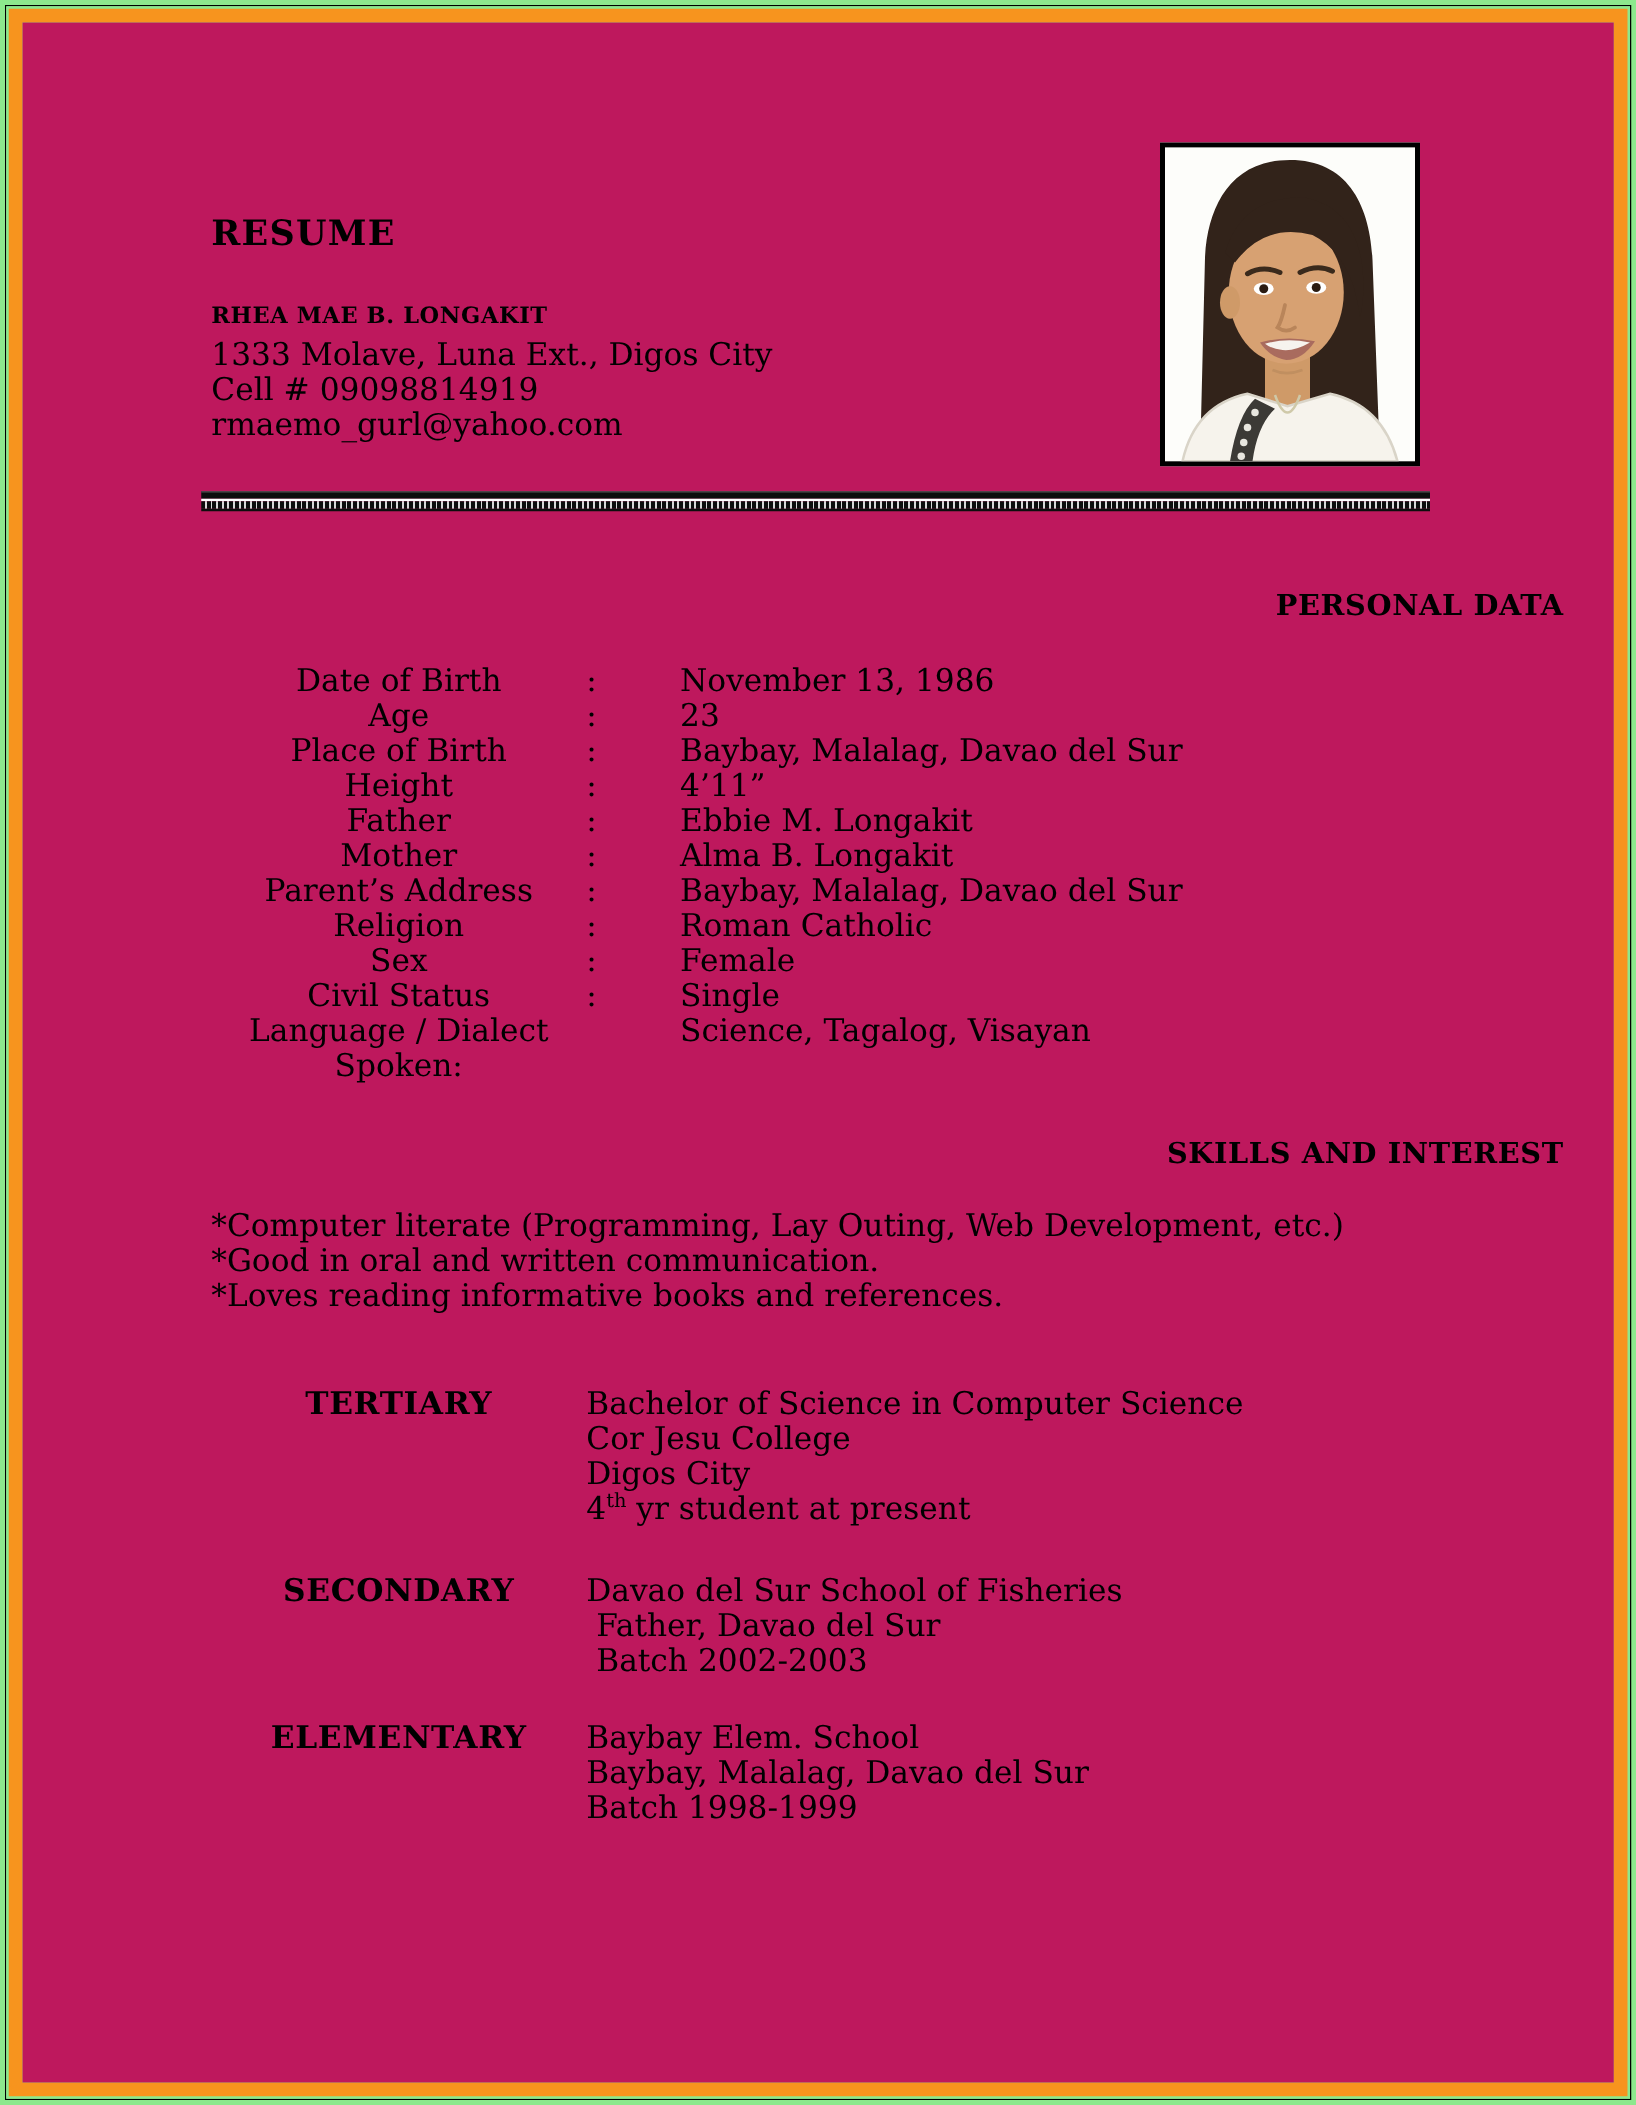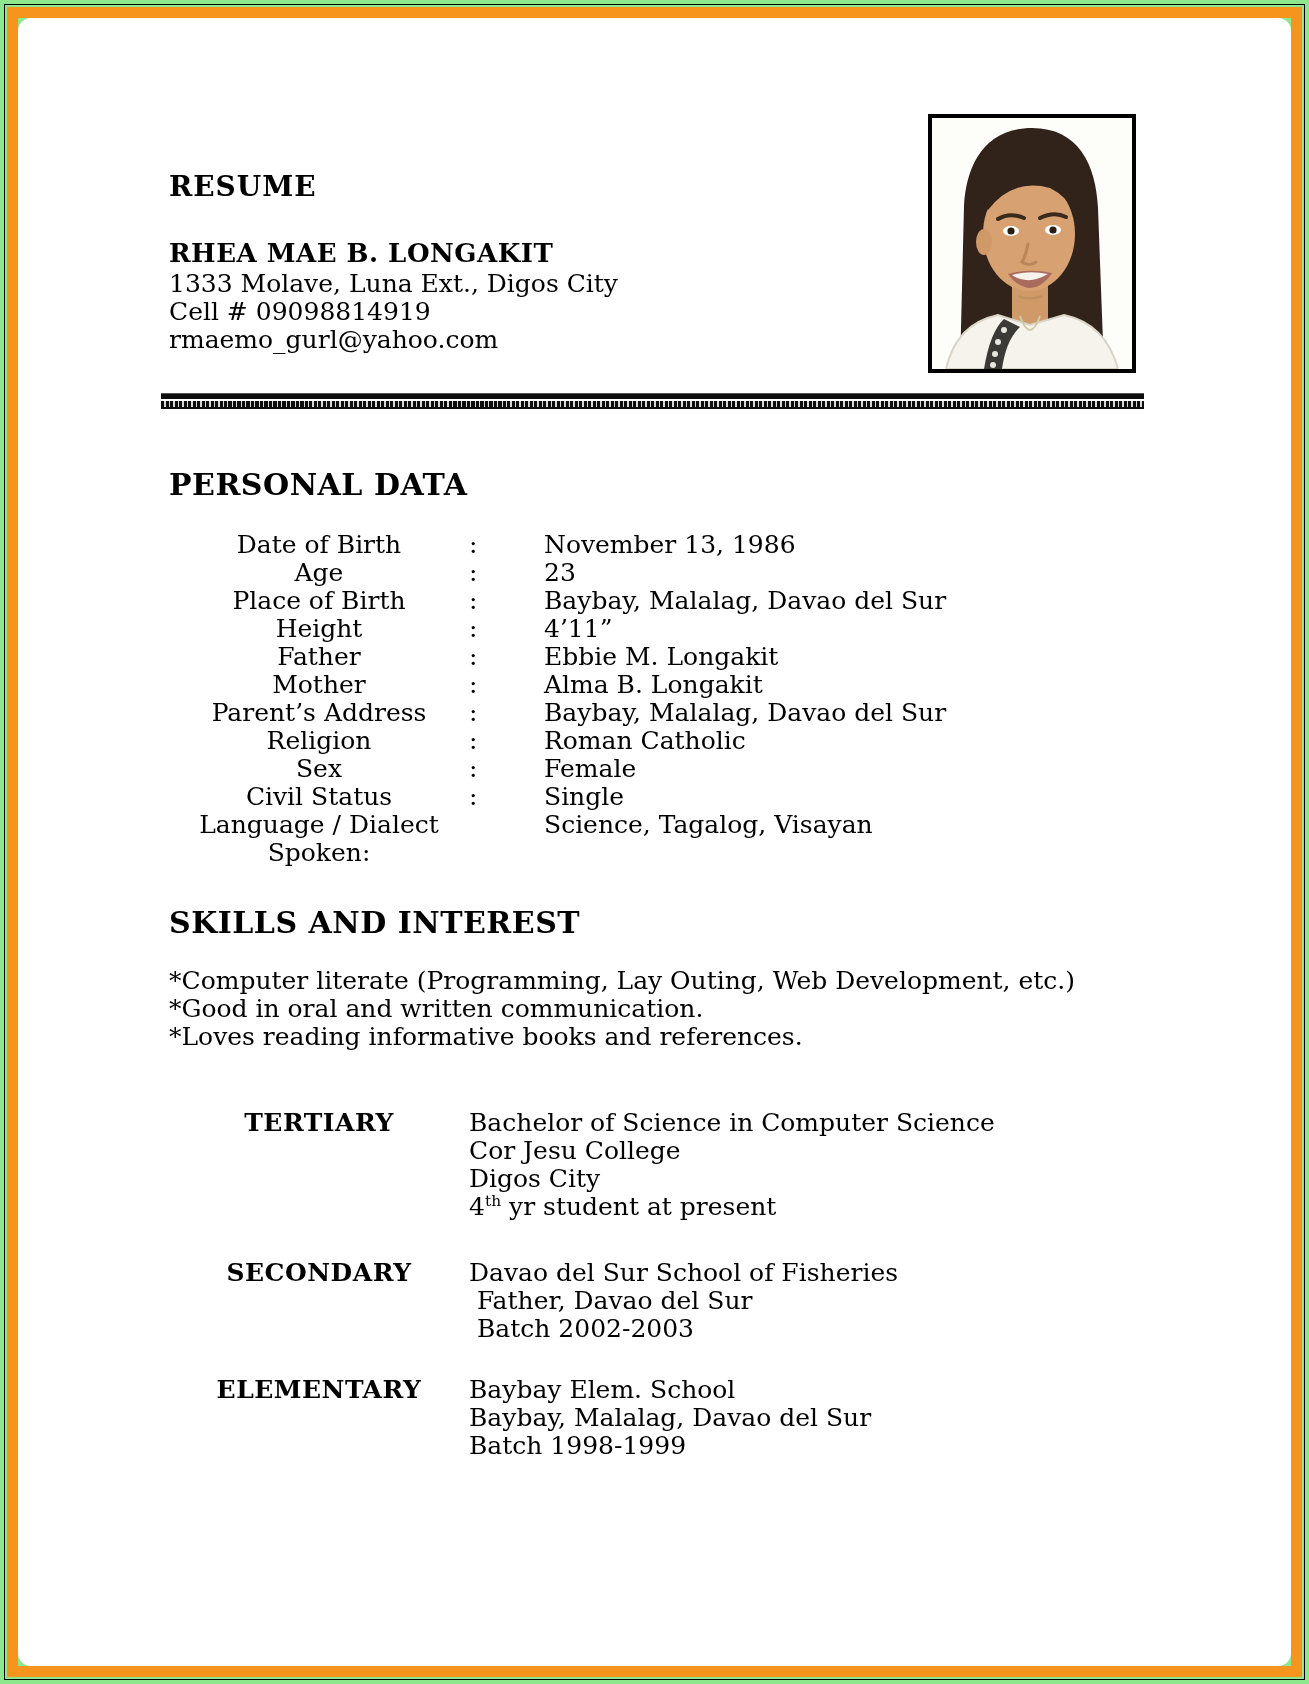--- a/index.html
+++ b/index.html
@@ -20,36 +20,36 @@
   .frame-green-inner {
     width:100%; height:100%; box-sizing:border-box;
     border:2px solid #8DE88D;
   }
   .frame-orange {
     width:100%; height:100%; box-sizing:border-box;
     border:11px solid #F7941E;
   }
   .page {
     position:relative; width:100%; height:100%; box-sizing:border-box;
-    background:#ffffff; overflow:hidden;border-radius:13px;
+    background:#be185d; overflow:hidden;
   }
   .content { padding:0 40px 0 151px; font-size:25px; line-height:28px; }
 
   .doc-title { font-size:28px; line-height:30px; font-weight:bold; letter-spacing:1px; margin-top:154px; }
-  .applicant-name { font-size:26px; line-height:30px; font-weight:bold; margin-top:36px; letter-spacing:0.5px; }
+  .applicant-name { font-size:18px; line-height:30px; font-weight:bold; margin-top:36px; letter-spacing:0.5px; }
   .contact-block { margin-top:2px; }
   .contact-line { line-height:28px; }
 
   .rule { margin-top:39px; margin-left:-8px; width:983px; }
   .rule-solid  { height:6px; background:#0D0D0D; border-top:1px solid #555; box-sizing:border-box; }
   .rule-white  { height:2px; background:#fff; }
   .rule-ticks  { height:6px; background:repeating-linear-gradient(90deg,#0D0D0D 0 3px,#d8d8d8 3px 4.5px); }
   .rule-bottom { height:2px; background:#0D0D0D; }
 
-  .section-heading { font-size:30px; line-height:28px; font-weight:bold; letter-spacing:0.5px; }
+  .section-heading { font-size:23px; line-height:28px; font-weight:bold; letter-spacing:0.5px;text-align:right; }
   .h-personal { margin-top:62px; }
   .h-skills   { margin-top:42px; }
 
   .pd-rows { margin-top:32px; }
   .pd-row  { display:flex; line-height:28px; }
   .pd-label { width:300px; flex:none; white-space:pre-wrap;text-align:center; }
   .pd-colon { width:75px; flex:none; }
   .pd-value { flex:1; white-space:pre-wrap; }
 
   .skills-list { margin-top:30px; }

